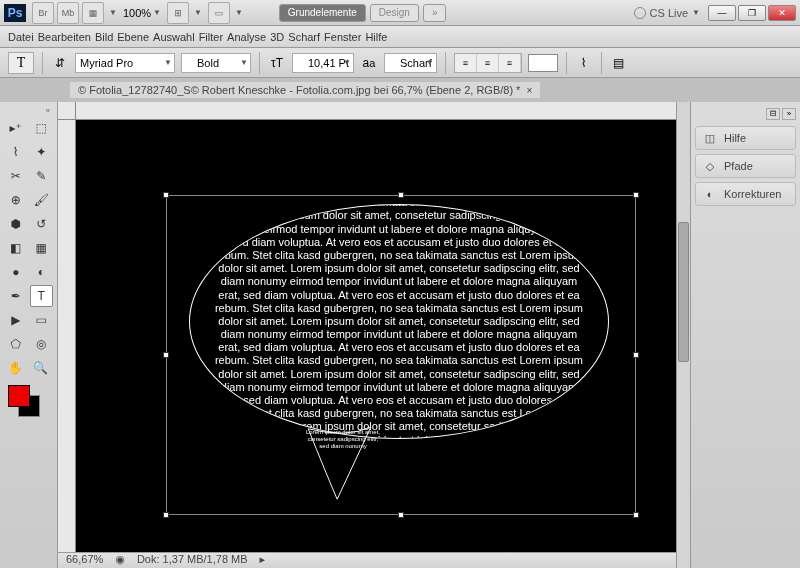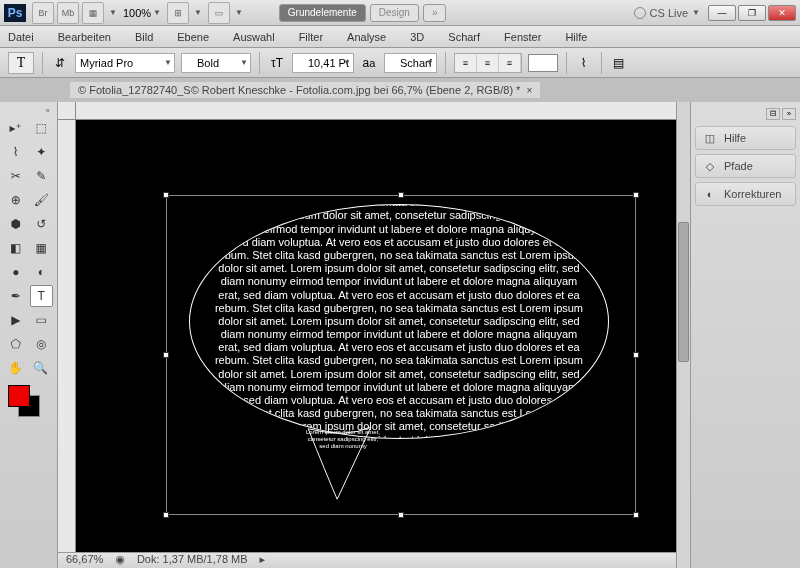--- a/index.html
+++ b/index.html
@@ -13,21 +13,21 @@
   .tb-drop .arrow { font-size:8px;margin-left:2px;color:#555; }
   .seg { height:18px; display:flex;align-items:center;border:1px solid #999;background:#777;color:#fff;padding:0 8px;border-radius:3px;margin-right:4px;font-size:10px; }
   .seg.light { background:#e2e2e2;color:#888; }
   .cslive { margin-left:auto; display:flex;align-items:center;gap:4px;color:#555; }
   .globe { width:12px;height:12px;border:1px solid #888;border-radius:50%; }
   .winbtns { display:flex;gap:2px;margin-left:8px; }
   .winbtn { width:28px;height:16px;border:1px solid #888;background:linear-gradient(#f8f8f8,#d8d8d8);border-radius:2px;display:flex;align-items:center;justify-content:center;font-size:9px; }
   .winbtn.close { background:linear-gradient(#e88,#c33);color:#fff; }
   
   
-  .menubar { height: 22px; background: linear-gradient(#e8e8e8,#d5d5d5); display:flex;align-items:center;padding:0 8px;gap:24px;border-bottom:1px solid #999; }
+  .menubar { height: 22px; background: linear-gradient(#e8e8e8,#d5d5d5); display:flex;align-items:center;padding:0 8px;gap:4px;border-bottom:1px solid #999; }
   .menubar span { color:#333;cursor:default; }
   
   
   .optbar { height: 30px; background: linear-gradient(#e4e4e4,#cfcfcf); display:flex;align-items:center;padding:0 8px;gap:6px;border-bottom:1px solid #999; }
   .tool-ind { width:26px;height:22px;border:1px solid #aaa;background:#eee;display:flex;align-items:center;justify-content:center;font-family:serif;font-size:14px; }
   .sep { width:1px;height:22px;background:#aaa;margin:0 2px; }
   .font-input { height:20px;border:1px solid #aaa;background:#fff;padding:0 4px;display:flex;align-items:center;min-width:100px;position:relative; }
   .font-input .dd { position:absolute;right:2px;font-size:8px;color:#555; }
   .small-input { min-width:50px;padding-left:15px; }
   .icon-sm { width:18px;height:18px;display:flex;align-items:center;justify-content:center;font-size:12px; }

